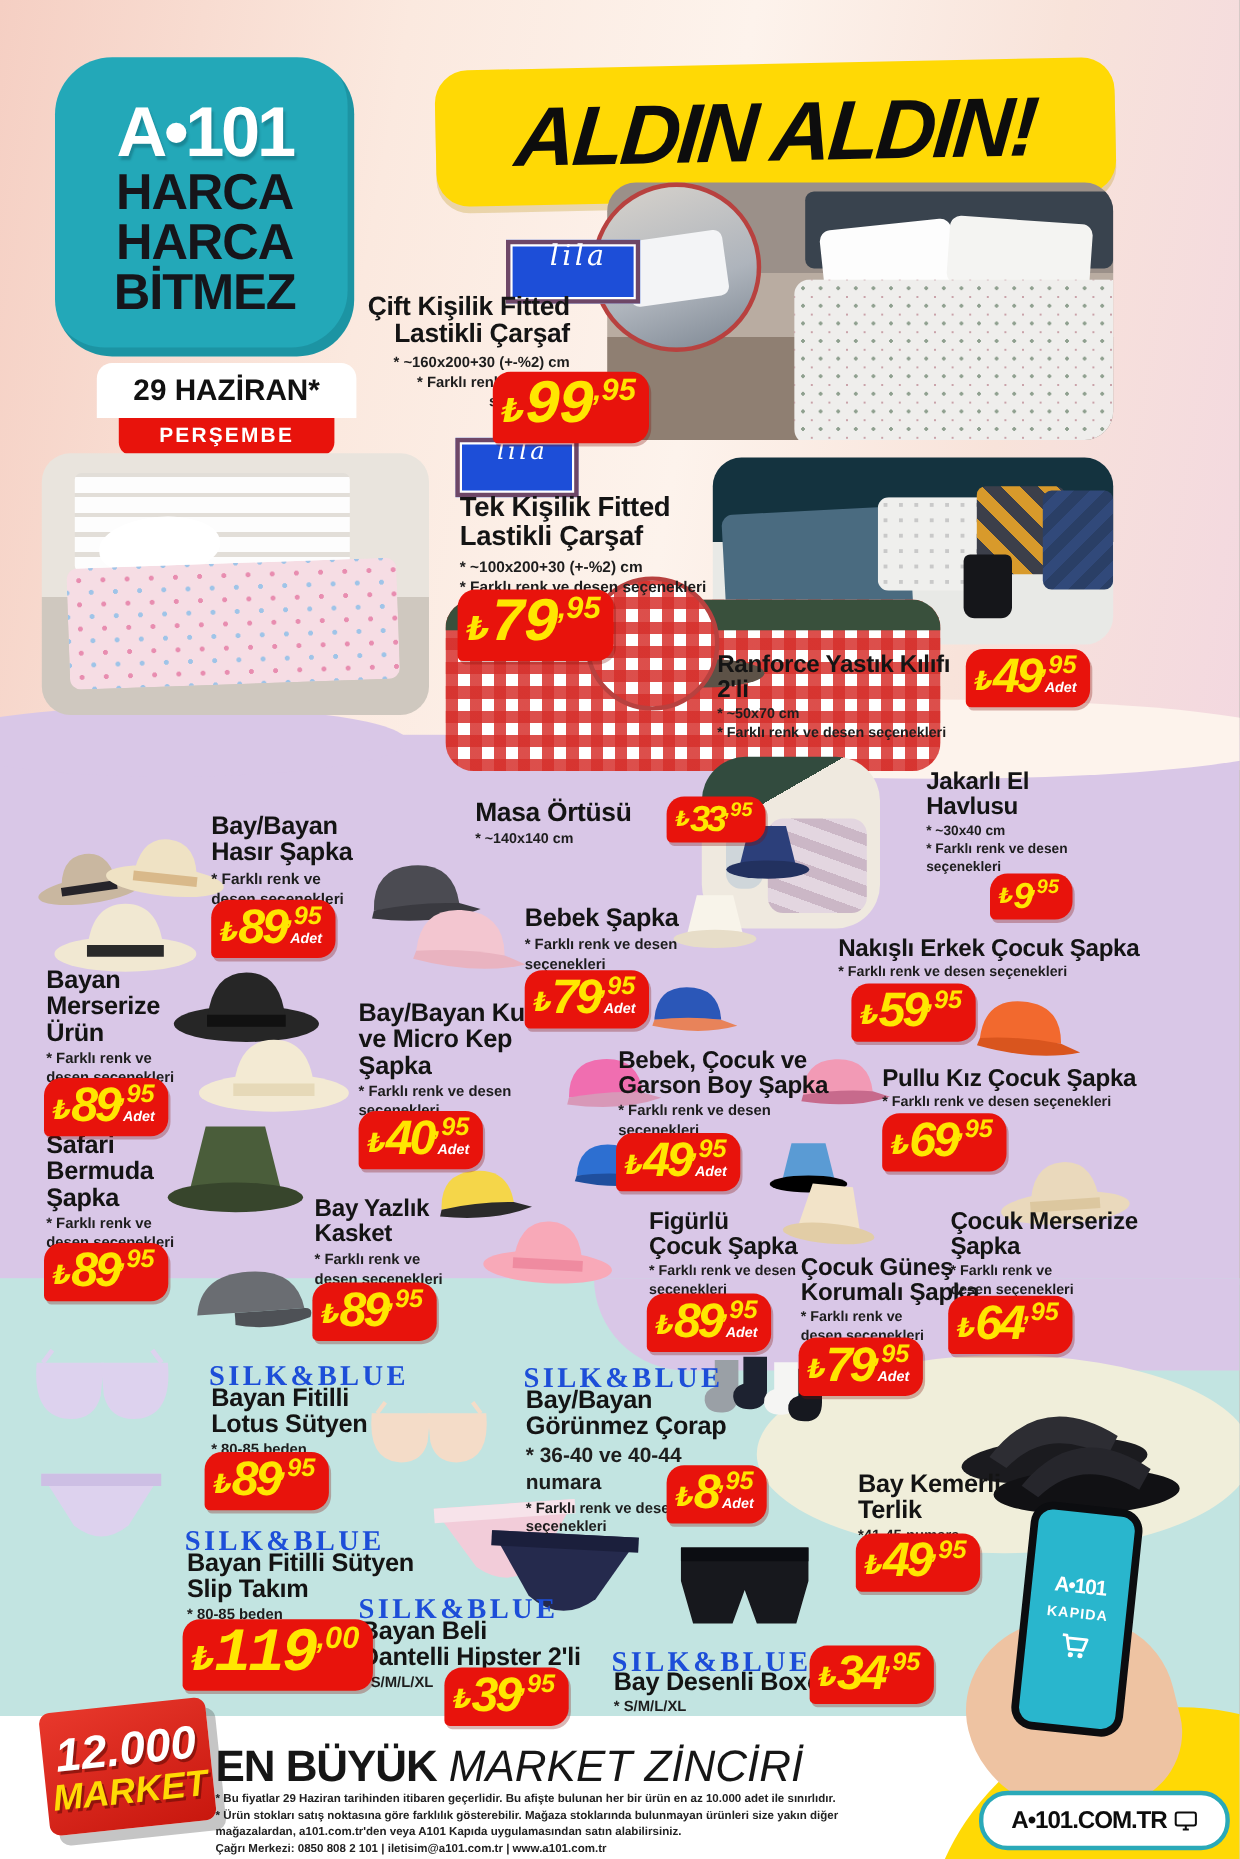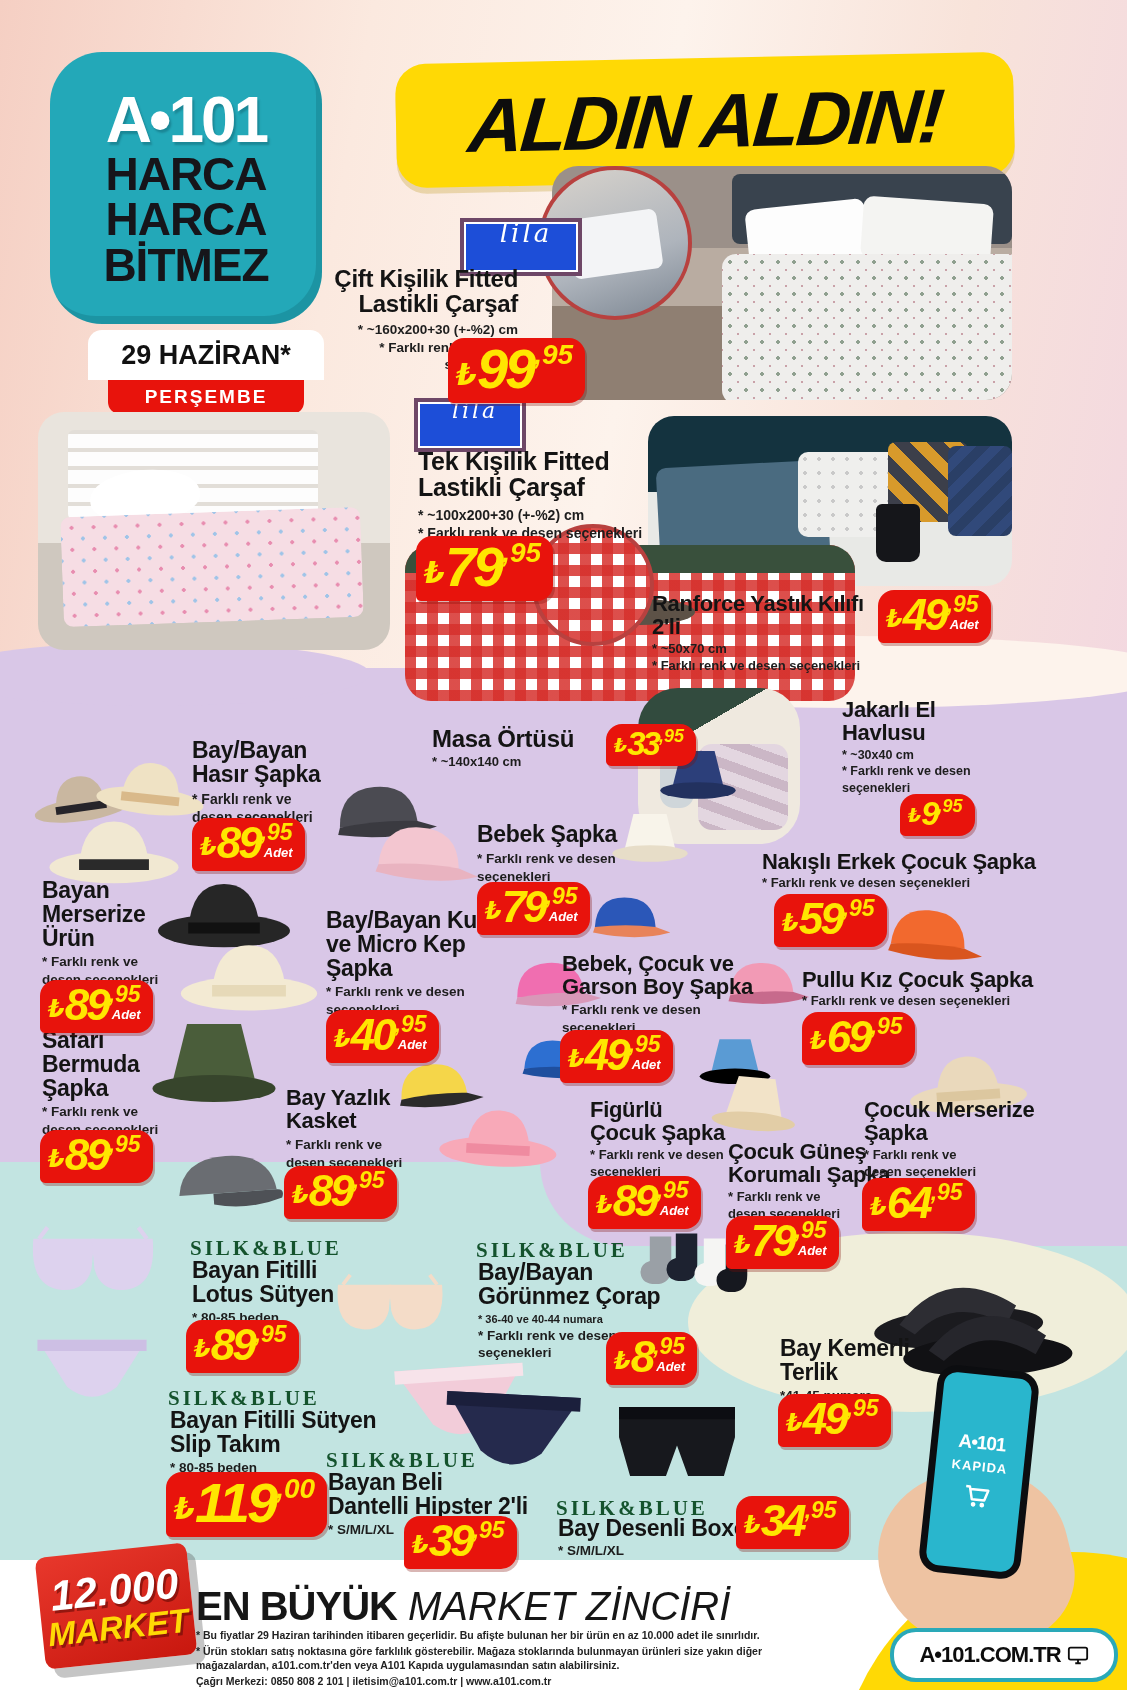--- a/index.html
+++ b/index.html
@@ -33,33 +33,33 @@
         box-shadow:0 6px 0 rgba(180,140,0,.25);}
   .banner span{font-weight:800;font-style:italic;font-size:76px;letter-spacing:-3px;color:#0d0d0d;
         transform:skewX(-6deg);white-space:nowrap;}
   
   .t{font-weight:800;color:#141414;line-height:1.05;letter-spacing:-.3px;margin:0;}
   .s{font-weight:700;color:#1d1d1d;line-height:1.3;}
   .lila{background:#1d4ed8;display:flex;align-items:flex-start;justify-content:center;
         box-shadow:inset 0 0 0 4px #6e4767, inset 0 0 0 6px #ffffff;padding-left:10px;}
   .lila span{color:#fff;font-family:"DejaVu Serif","Liberation Serif",serif;font-style:italic;
         font-size:26px;letter-spacing:3px;}
-  .sb{font-family:"Liberation Serif","DejaVu Serif",serif;font-weight:600;color:#14532d;
-        font-size:21px;letter-spacing:3px;white-space:nowrap;}
+  .sb{font-family:"Liberation Serif","DejaVu Serif",serif;font-weight:600;color:#1d4ed8;
+        font-size:26px;letter-spacing:3px;white-space:nowrap;}
   
   .price{position:absolute;background:#e8130c;border-radius:16px 16px 16px 5px;color:#ffe600;
         font-style:italic;font-weight:800;display:flex;align-items:flex-start;
         padding:3px 12px 6px 8px;width:max-content;box-shadow:2px 3px 0 rgba(130,12,6,.3);z-index:5;}
   .cur{font-size:24px;margin-top:12px;}
   .pi{font-size:44px;letter-spacing:-3px;line-height:1;}
   .pd{display:flex;flex-direction:column;margin-left:1px;}
   .pdv{font-size:23px;line-height:1;}
   .pdv::before{content:",";}
   .pu{color:#fff;font-size:13px;line-height:1;margin-top:2px;text-align:right;font-weight:700;}
-  .pl .pi{font-size:56px;} .pl .cur{font-size:30px;margin-top:16px;} .pl .pdv{font-size:28px;}
+  .pl .pi{font-size:56px;font-family:Liberation Mono, monospace;} .pl .cur{font-size:30px;margin-top:16px;} .pl .pdv{font-size:28px;}
   .ps .pi{font-size:33px;} .ps .cur{font-size:19px;margin-top:7px;} .ps .pdv{font-size:18px;}
   
   .photo{position:absolute;border-radius:26px;overflow:hidden;z-index:1;}
   .circle{position:absolute;border-radius:50%;overflow:hidden;z-index:2;border:4px solid #b8413f;}
   .im{position:absolute;overflow:visible;z-index:2;}
   .gingham{background:
      repeating-linear-gradient(0deg,rgba(214,48,44,.85) 0 11px,rgba(255,255,255,0) 11px 22px),
      repeating-linear-gradient(90deg,rgba(214,48,44,.85) 0 11px,rgba(255,255,255,.95) 11px 22px),#fff;}
   
   .market-badge{left:40px;top:1550px;width:152px;height:112px;background:linear-gradient(160deg,#e8382c,#c8170e);
@@ -542,21 +542,21 @@
       <span class="pi">89</span>
       <span class="pd">
         <span class="pdv">95</span>
         <span class="pu"></span>
       </span>
   </div>
 
   <div class="abs" style="left:476px;top:1238px;z-index:3"><span class="sb">SILK&amp;BLUE</span></div>
   <div class="abs" style="left:478px;top:1260px;width:185px;z-index:3">
     <h3 class="t" style="font-size:23px">Bay/Bayan Görünmez Çorap</h3>
-    <div class="s" style="font-size:11px;margin-top:4px">* 36-40 ve 40-44 numara</div>
+    <div class="s" style="font-size:19px;margin-top:4px">* 36-40 ve 40-44 numara</div>
     <div class="s" style="font-size:13.5px;width:140px">* Farklı renk ve desen seçenekleri</div>
   </div>
   <div class="price" style="left:606px;top:1332px">
     <span class="cur">₺</span>
       <span class="pi">8</span>
       <span class="pd">
         <span class="pdv">95</span>
         <span class="pu">Adet</span>
       </span>
   </div>

